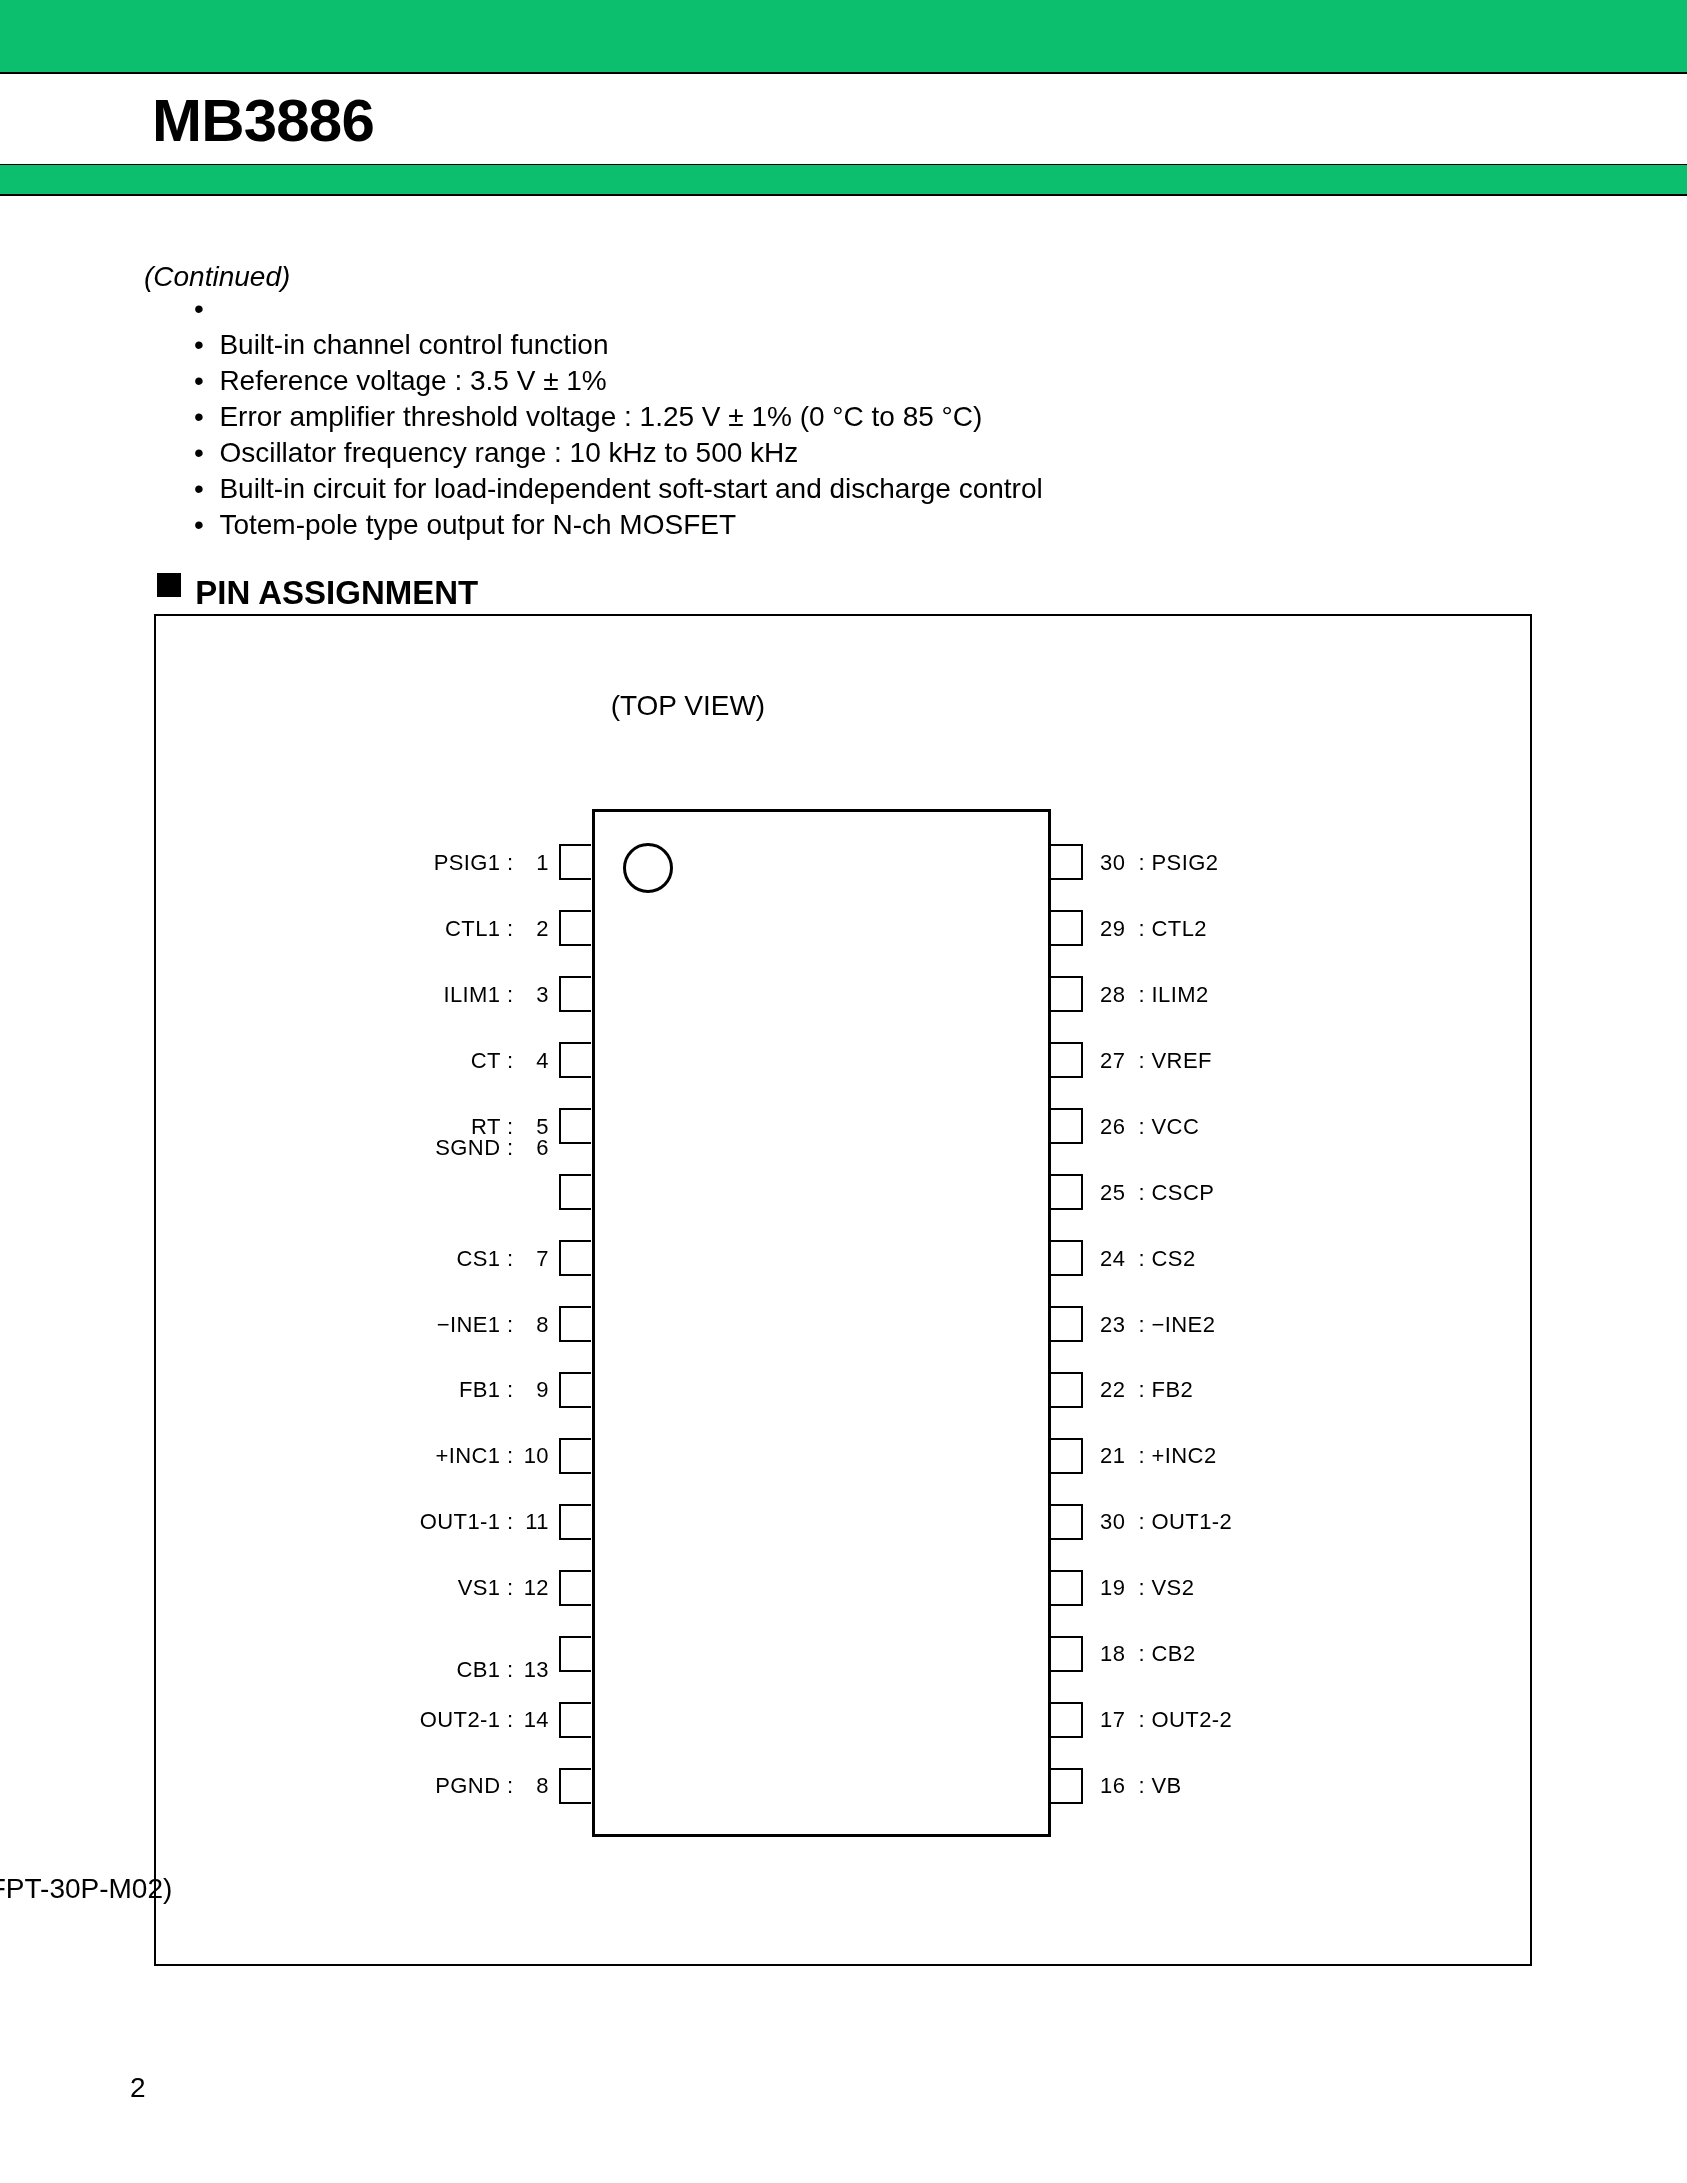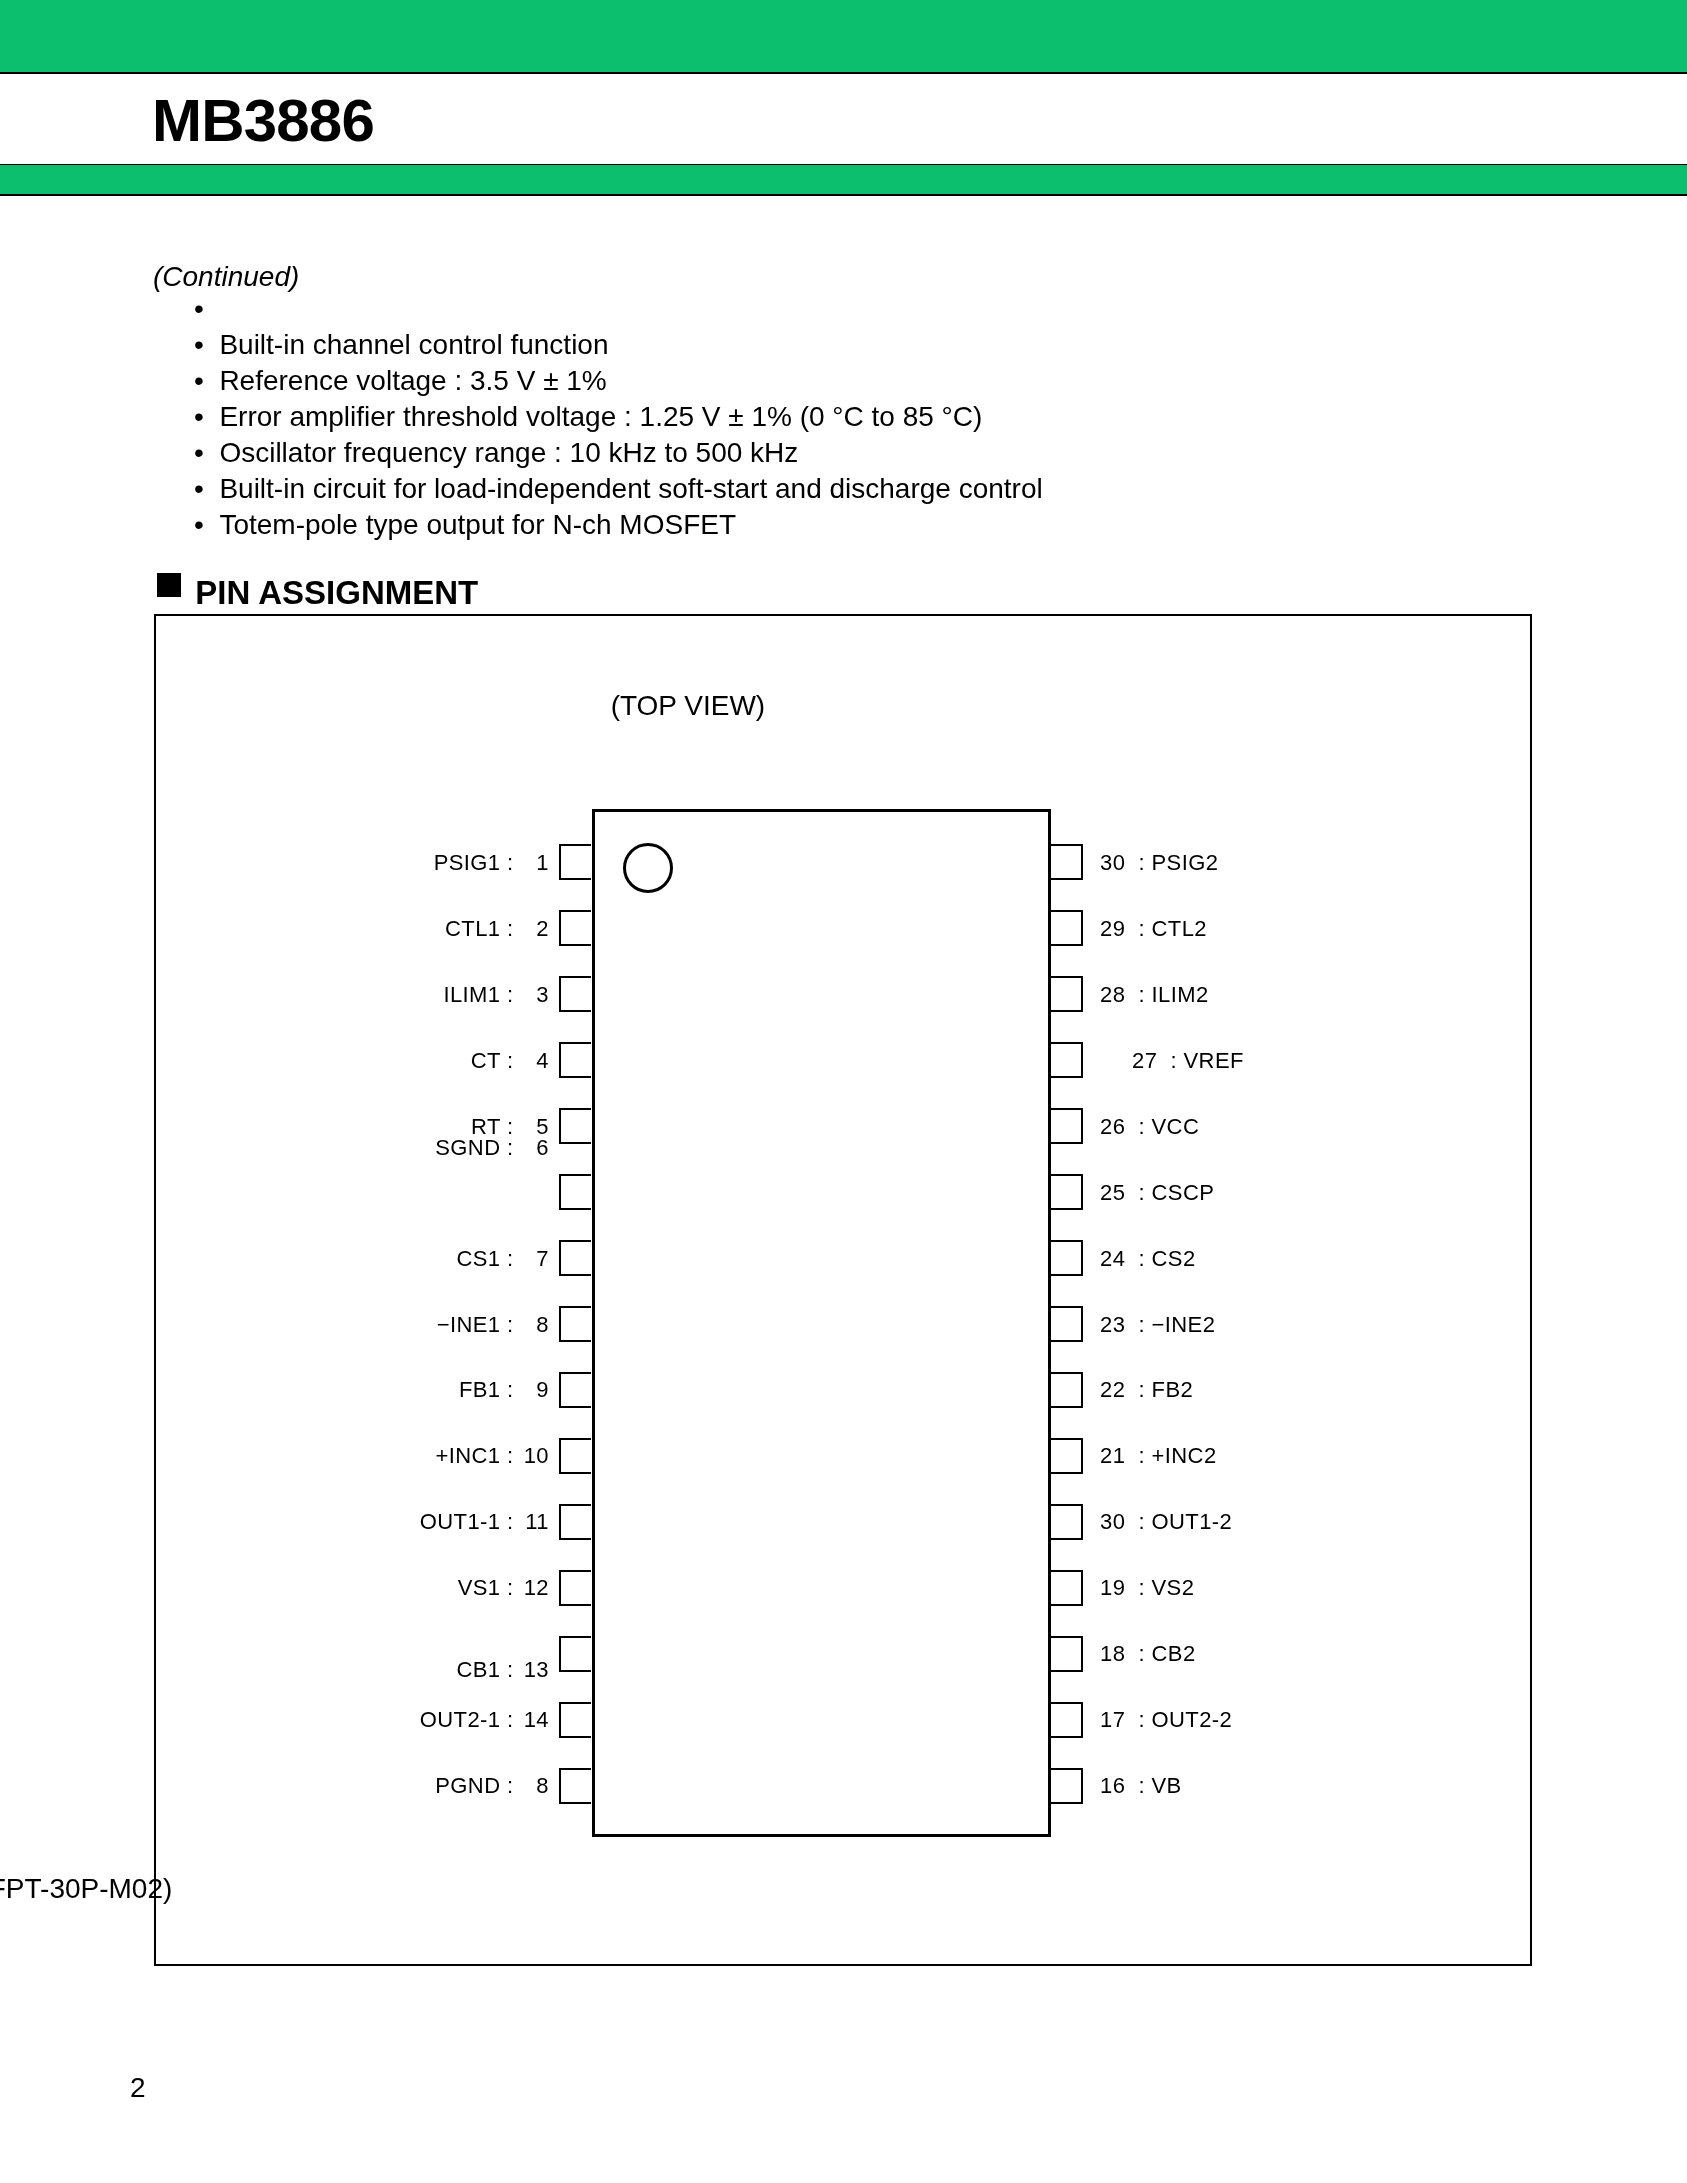--- a/index.html
+++ b/index.html
@@ -4,21 +4,21 @@
 <style>
   html, body { margin: 0; padding: 0; background: #ffffff; }
   body { width: 1687px; height: 2183px; position: relative; overflow: hidden;
          font-family: "Liberation Sans", sans-serif; color: #000; }
   .band-top { position: absolute; left: 0; top: 0; width: 1687px; height: 72px;
               background: var(--green); border-bottom: 2.4px solid #000; }
   .band-mid { position: absolute; left: 0; top: 164px; width: 1687px; height: 29px;
               background: var(--green); border-top: 1.6px solid #000; border-bottom: 2.4px solid #000; }
   .doc-title { position: absolute; left: 152px; top: 89px; font-size: 60px; font-weight: bold;
                line-height: 64px; letter-spacing: -0.8px; }
-  .continued { position: absolute; left: 153px; top: 259px; font-size: 28px; font-style: italic; line-height: 35px; }
+  .continued { position: absolute; left: 144px; top: 259px; font-size: 28px; font-style: italic; line-height: 35px; }
   .features { position: absolute; left: 194px; top: 291px; margin: 0; padding: 0; list-style: none; }
   .features li { font-size: 28px; line-height: 36px; white-space: nowrap; display: flex; }
   .features .bullet { width: 25.4px; display: inline-block; }
   .section-head { position: absolute; left: 157px; top: 573px; display: flex; align-items: flex-start; }
   .section-head .sq { width: 24px; height: 24px; background: #000; margin-right: 14.3px; }
   .section-head .txt { font-size: 33px; font-weight: bold; line-height: 40px; }
   .frame { position: absolute; left: 154px; top: 614px; width: 1374px; height: 1348px;
            border: 2.4px solid #000; box-sizing: content-box; }
   .top-view { position: absolute; left: 0; width: 1417px; top: 688px; text-align: center;
               font-size: 28px; line-height: 35px; }
@@ -123,21 +123,21 @@
     <div class="plabel left" style="top: 1772px;"><span>PGND</span><span> : </span><span class="num">8</span></div>
   </div>
 <div id="pins-right">
     <div class="pin right" style="top: 844px;"></div>
     <div class="plabel right" style="top: 849px;"><span class="num">30</span><span> : </span><span>PSIG2</span></div>
     <div class="pin right" style="top: 910px;"></div>
     <div class="plabel right" style="top: 915px;"><span class="num">29</span><span> : </span><span>CTL2</span></div>
     <div class="pin right" style="top: 976px;"></div>
     <div class="plabel right" style="top: 981px;"><span class="num">28</span><span> : </span><span>ILIM2</span></div>
     <div class="pin right" style="top: 1042px;"></div>
-    <div class="plabel right" style="top: 1047px; margin-left: 32px;"><span class="num">27</span><span> : </span><span>VREF</span></div>
+    <div class="plabel right" style="top: 1047px;"><span class="num">27</span><span> : </span><span>VREF</span></div>
     <div class="pin right" style="top: 1108px;"></div>
     <div class="plabel right" style="top: 1113px;"><span class="num">26</span><span> : </span><span>VCC</span></div>
     <div class="pin right" style="top: 1174px;"></div>
     <div class="plabel right" style="top: 1179px;"><span class="num">25</span><span> : </span><span>CSCP</span></div>
     <div class="pin right" style="top: 1240px;"></div>
     <div class="plabel right" style="top: 1245px;"><span class="num">24</span><span> : </span><span>CS2</span></div>
     <div class="pin right" style="top: 1306px;"></div>
     <div class="plabel right" style="top: 1311px;"><span class="num">23</span><span> : </span><span>−INE2</span></div>
     <div class="pin right" style="top: 1372px;"></div>
     <div class="plabel right" style="top: 1376px;"><span class="num">22</span><span> : </span><span>FB2</span></div>

